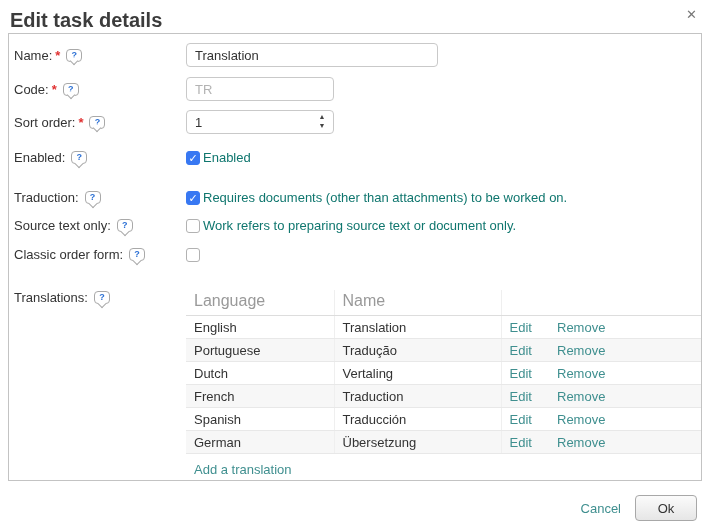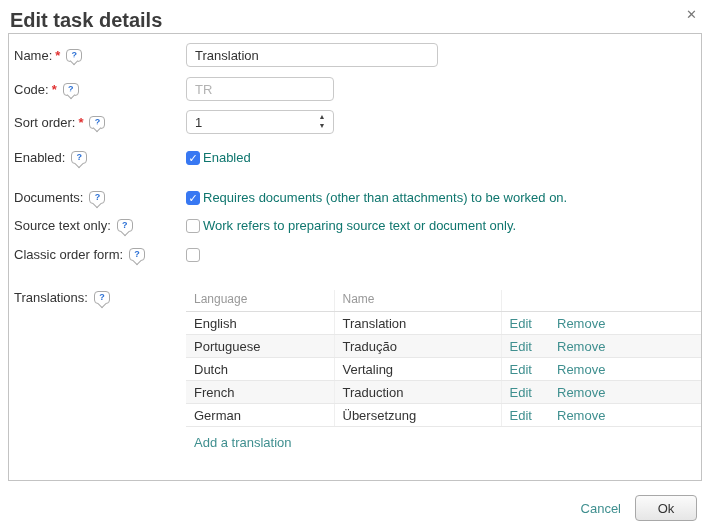--- a/index.html
+++ b/index.html
@@ -56,21 +56,21 @@
               background: #fff; display: inline-flex; align-items: center; justify-content: center;
               cursor: pointer; flex: none; }
   .checkbox.checked { background: #3878f2; border-color: #3878f2; }
   .checkbox .mark { color: #fff; font-size: 11px; font-weight: bold; line-height: 14px; }
   .check-label { margin-left: 3px; color: #0f766e; text-align: center; }
 
   
   .trans-row { align-items: flex-start; }
   .trans-col { width: 515px; }
   .trans-table { border-collapse: collapse; width: 515px; table-layout: fixed; }
-  .trans-table th { font-weight: normal; color: #999; font-size: 12px; text-align: left;
+  .trans-table th { font-weight: normal; color: #999; font-size: 16px; text-align: left;
                     padding: 2px 8px 5px 8px; border-bottom: 1px solid #ddd; }
   .trans-table td { padding: 0 8px; height: 23px; border-bottom: 1px solid #e8e8e8; color: #333; }
   .trans-table th.col-lang, .trans-table td.cell-lang { border-right: 1px solid #efefef; }
   .trans-table th.col-name, .trans-table td.cell-name { border-right: 1px solid #efefef; }
   .col-lang { width: 148px; }
   .col-name { width: 167px; }
   .col-edit { width: 48px; }
   .trans-table tbody tr:nth-child(even) td { background: #f7f7f7; }
   a.tlink { color: #3f8f8f; text-decoration: none; cursor: pointer; }
   .add-link { display: inline-block; margin: 8px 0 0 8px; color: #3f8f8f; text-decoration: none;
@@ -143,21 +143,21 @@
     <div class="check-col">
       <span class="checkbox checked">
           <span class="mark">✓</span>
         </span>
       <span class="check-label">Enabled</span>
     </div>
   </div>
 
   <div class="row check-row">
     <div class="label-col">
-      <span>Documents:</span>
+      <span>Traduction:</span>
       <span class="help">
           <span class="q">?</span>
         </span>
     </div>
     <div class="check-col">
       <span class="checkbox checked">
           <span class="mark">✓</span>
         </span>
       <span class="check-label">Requires documents (other than attachments) to be worked on.</span>
     </div>
@@ -224,20 +224,26 @@
             <td><a class="tlink">Edit</a></td>
             <td><a class="tlink">Remove</a></td>
           </tr>
           <tr>
             <td class="cell-lang">French</td>
             <td class="cell-name">Traduction</td>
             <td><a class="tlink">Edit</a></td>
             <td><a class="tlink">Remove</a></td>
           </tr>
           <tr>
+            <td class="cell-lang">Spanish</td>
+            <td class="cell-name">Traducción</td>
+            <td><a class="tlink">Edit</a></td>
+            <td><a class="tlink">Remove</a></td>
+          </tr>
+          <tr>
             <td class="cell-lang">German</td>
             <td class="cell-name">Übersetzung</td>
             <td><a class="tlink">Edit</a></td>
             <td><a class="tlink">Remove</a></td>
           </tr>
         </tbody>
       </table>
       <a class="add-link">Add a translation</a>
     </div>
   </div>

